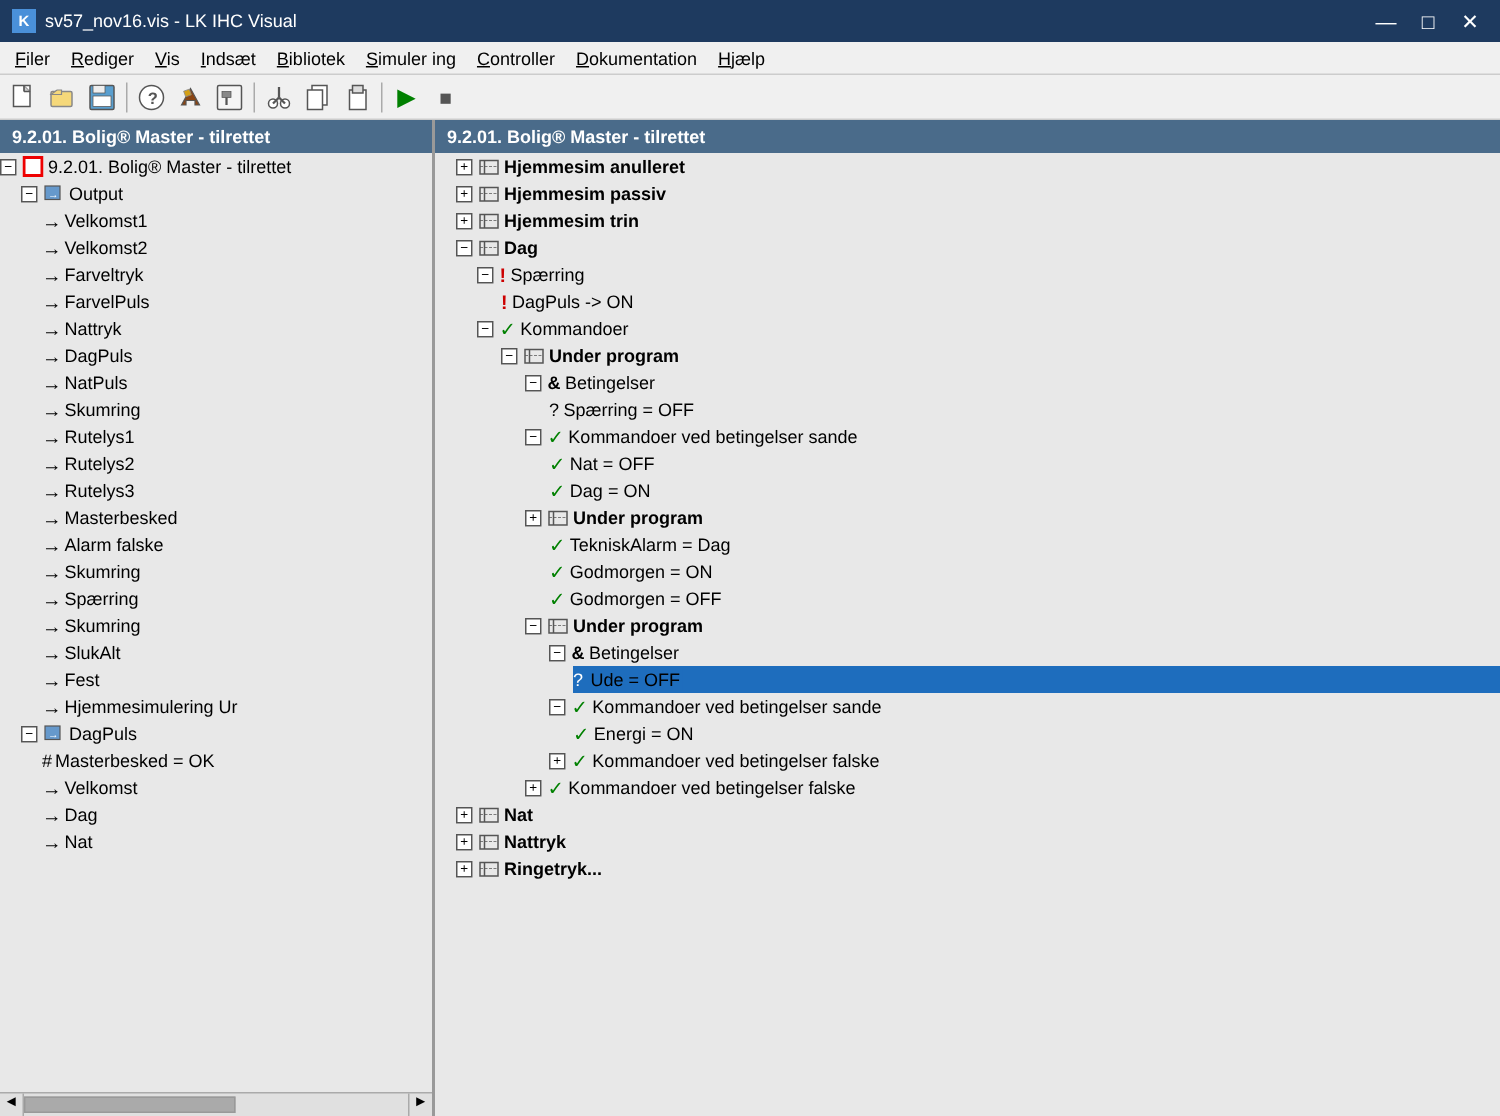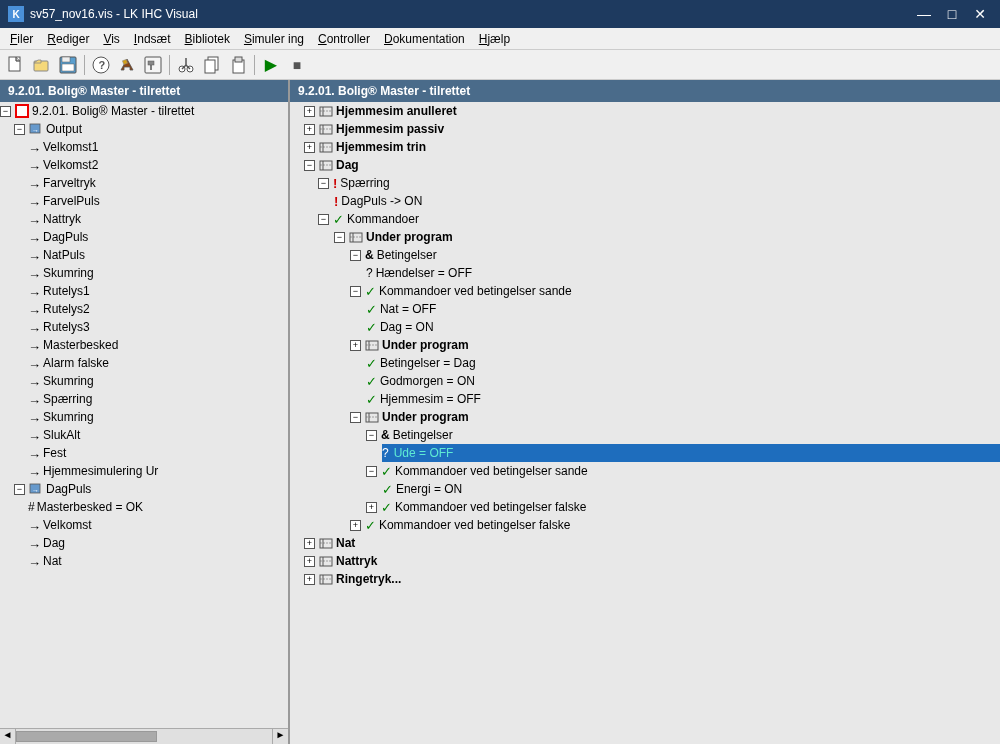--- a/index.html
+++ b/index.html
@@ -377,21 +377,21 @@
               <div class="tree-node">
                 <span class="icon-expand-minus">−</span>
                 <span style="width:4px;"></span>
                 <span style="font-size:12px; font-weight:bold; margin-right:3px;">&amp;</span>
                 <span>Betingelser</span>
               </div>
 
               <div style="padding-left:16px;">
                 <div class="tree-node">
                   <span style="font-size:12px; margin-right:3px;">?</span>
-                  <span>Hændelser = OFF</span>
+                  <span>Spærring = OFF</span>
                 </div>
               </div>
 
               <div class="tree-node">
                 <span class="icon-expand-minus">−</span>
                 <span style="width:4px;"></span>
                 <span style="font-size:13px; color:#008000; margin-right:3px;">✓</span>
                 <span>Kommandoer ved betingelser sande</span>
               </div>
 
@@ -413,29 +413,29 @@
                   <rect x="1" y="3" width="12" height="9" fill="none" stroke="#555" stroke-width="1"></rect>
                   <line x1="4" y1="3" x2="4" y2="12" stroke="#555" stroke-width="1"></line>
                   <line x1="1" y1="7" x2="13" y2="7" stroke="#555" stroke-width="0.5" stroke-dasharray="2,1"></line>
                 </svg>
                 <span class="tree-label bold">Under program</span>
               </div>
 
               <div style="padding-left:16px;">
                 <div class="tree-node">
                   <span style="font-size:13px; color:#008000; margin-right:3px;">✓</span>
-                  <span>Betingelser = Dag</span>
+                  <span>TekniskAlarm = Dag</span>
                 </div>
                 <div class="tree-node">
                   <span style="font-size:13px; color:#008000; margin-right:3px;">✓</span>
                   <span>Godmorgen = ON</span>
                 </div>
                 <div class="tree-node">
                   <span style="font-size:13px; color:#008000; margin-right:3px;">✓</span>
-                  <span>Hjemmesim = OFF</span>
+                  <span>Godmorgen = OFF</span>
                 </div>
               </div>
 
               <div class="tree-node">
                 <span class="icon-expand-minus">−</span>
                 <span style="width:4px;"></span>
                 <svg width="14" height="14" viewBox="0 0 14 14" style="margin-right:3px;">
                   <rect x="1" y="3" width="12" height="9" fill="none" stroke="#555" stroke-width="1"></rect>
                   <line x1="4" y1="3" x2="4" y2="12" stroke="#555" stroke-width="1"></line>
                   <line x1="1" y1="7" x2="13" y2="7" stroke="#555" stroke-width="0.5" stroke-dasharray="2,1"></line>
@@ -448,21 +448,21 @@
                 <div class="tree-node">
                   <span class="icon-expand-minus">−</span>
                   <span style="width:4px;"></span>
                   <span style="font-size:12px; font-weight:bold; margin-right:3px;">&amp;</span>
                   <span>Betingelser</span>
                 </div>
 
                 <div style="padding-left:16px;">
                   <div class="tree-node" style="background:#1e6dbd; color:white;">
                     <span style="font-size:12px; margin-right:3px; color:white;">?</span>
-                    <span style="background:#1e6dbd; color:#5eead4; padding:0 2px;">Ude = OFF</span>
+                    <span style="background:#1e6dbd; color:#000000; padding:0 2px;">Ude = OFF</span>
                   </div>
                 </div>
 
                 <div class="tree-node">
                   <span class="icon-expand-minus">−</span>
                   <span style="width:4px;"></span>
                   <span style="font-size:13px; color:#008000; margin-right:3px;">✓</span>
                   <span>Kommandoer ved betingelser sande</span>
                 </div>
 

